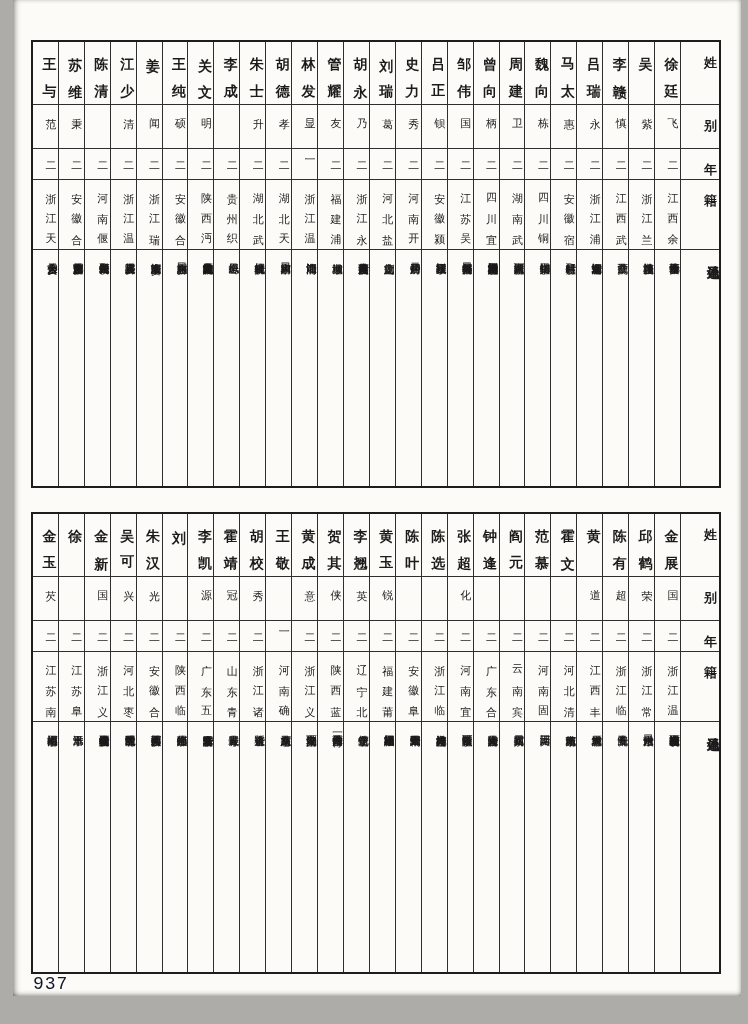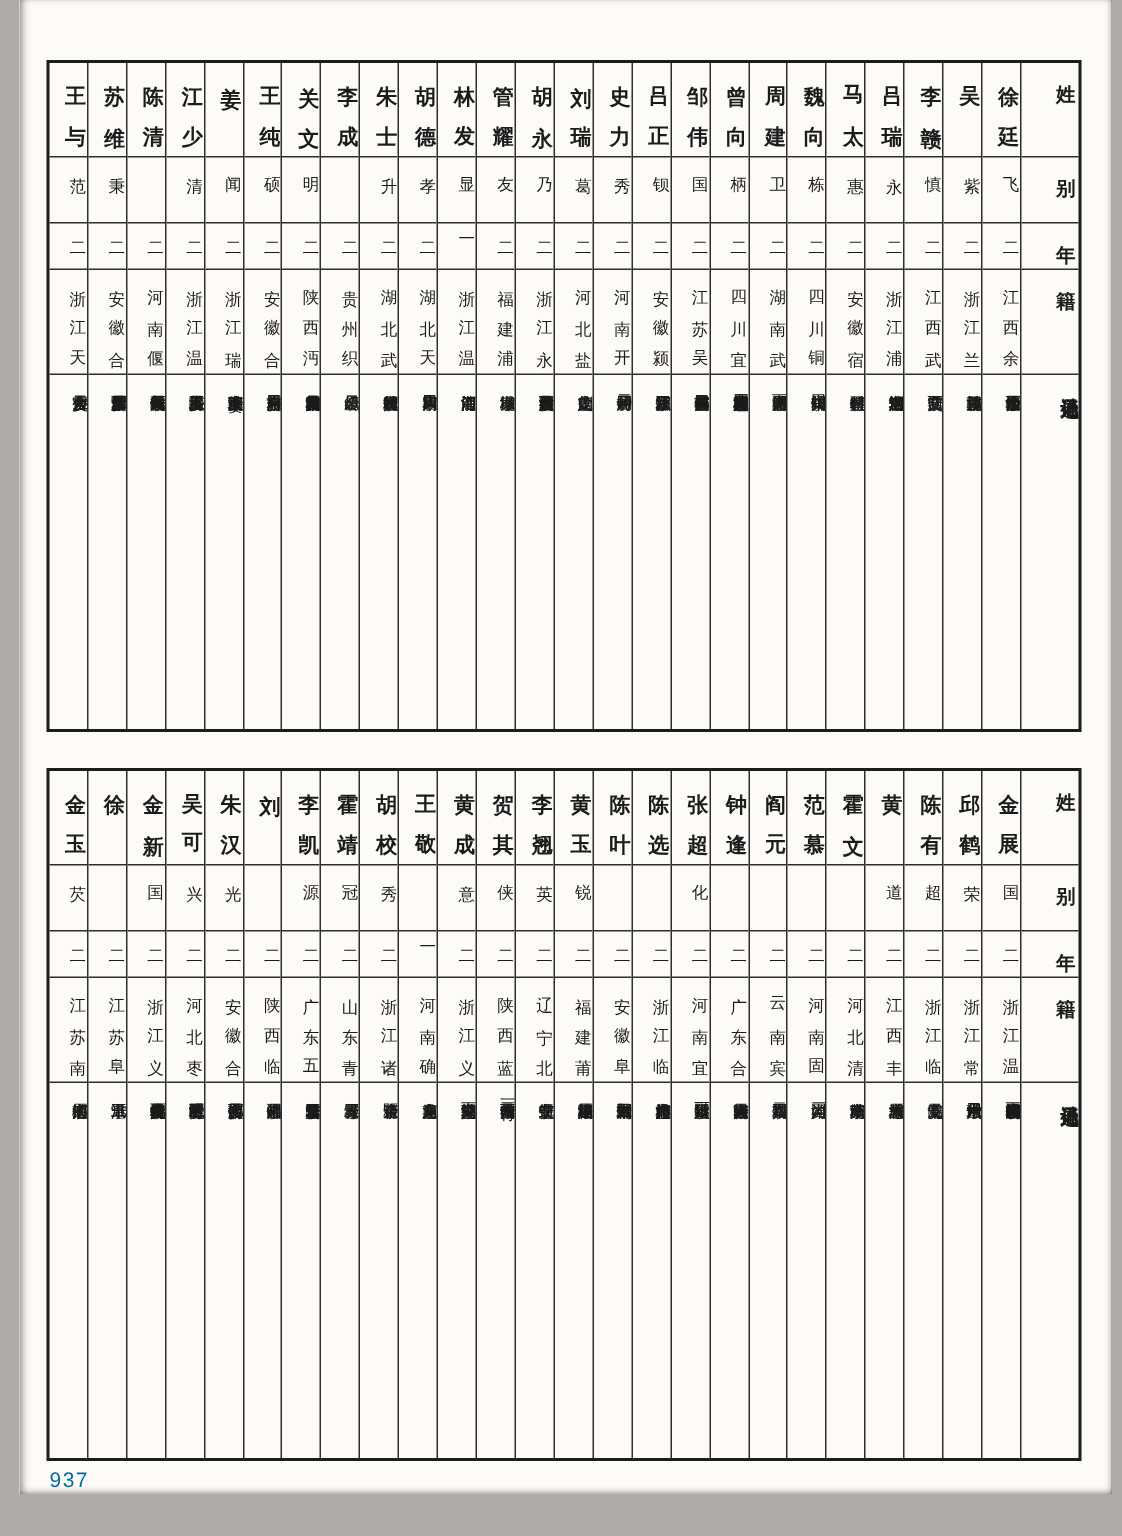--- a/index.html
+++ b/index.html
@@ -38,22 +38,22 @@
   }
   .just{text-align:justify;text-align-last:justify;padding:4px 0;}
   .r-name{height:63px;font-size:14px;font-weight:bold;letter-spacing:1px;}
   .r-alias{height:44px;font-size:11px;}
   .r-age{height:31px;font-size:11px;}
   .r-origin{height:70px;font-size:11px;}
   .r-addr{flex:1 1 auto;font-size:10.5px;line-height:11.5px;padding:5px 0 2px 0;text-align:start;text-align-last:auto;border-bottom:none;}
   .hdr{font-size:13px;font-weight:bold;}
   .pageno{
     position:absolute;left:20px;bottom:2px;
-    font-size:14px;letter-spacing:1px;color:#0369a1;
-    font-family:Liberation Sans, sans-serif;
+    font-size:18px;letter-spacing:1px;color:#0f172a;
+    font-family:Liberation Mono, monospace;
   }
 </style>
 </head>
 <body>
 
 <div class="scan">
   <div class="tbl" id="t0">
       <div class="col hdr-col">
         <div class="cell hdr just r-name">姓名</div>
         <div class="cell hdr just r-alias">别号</div>

